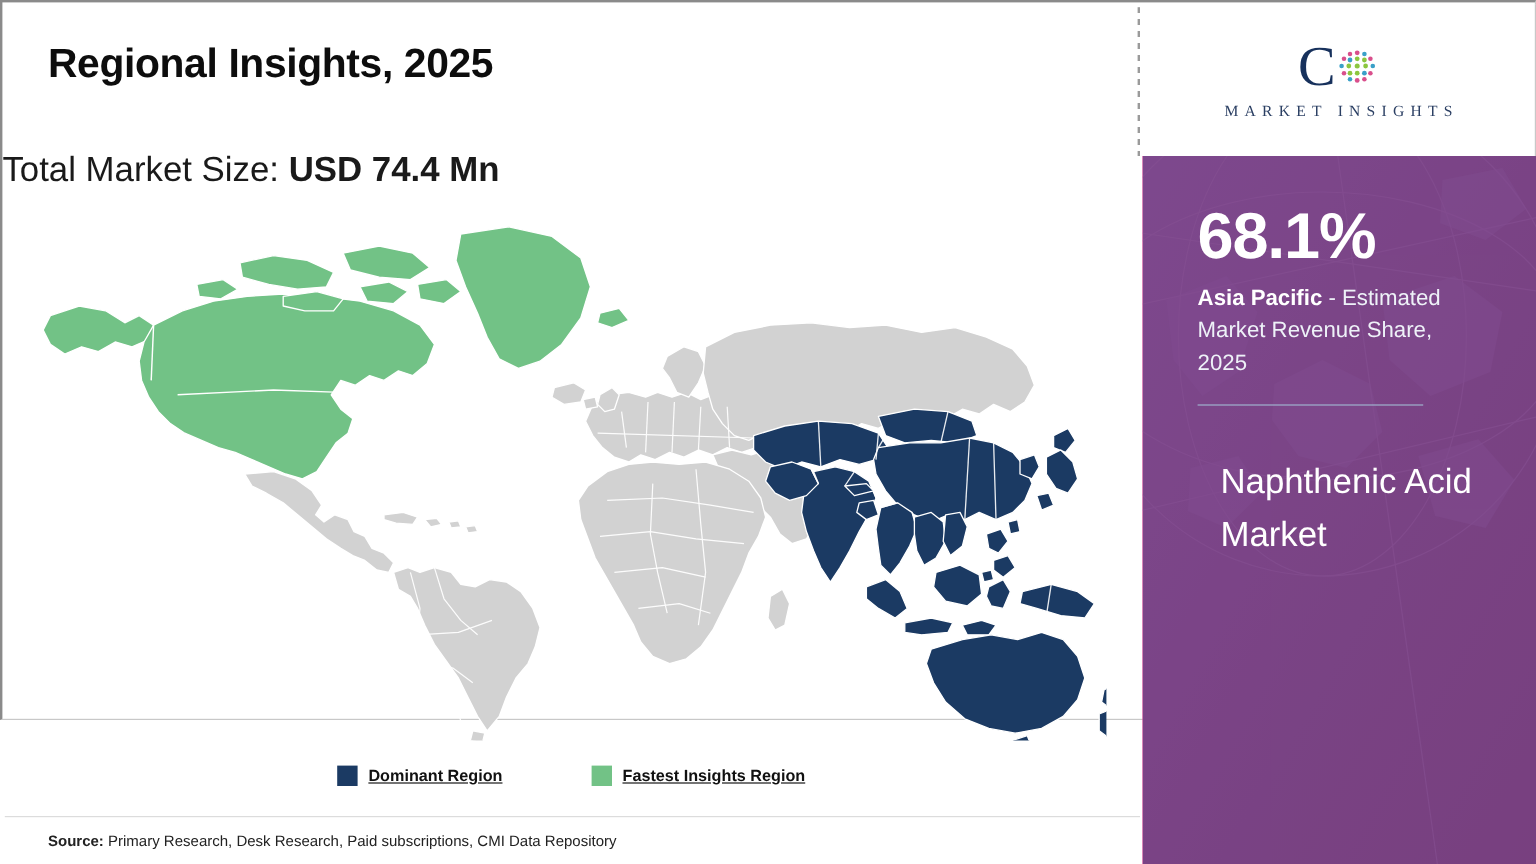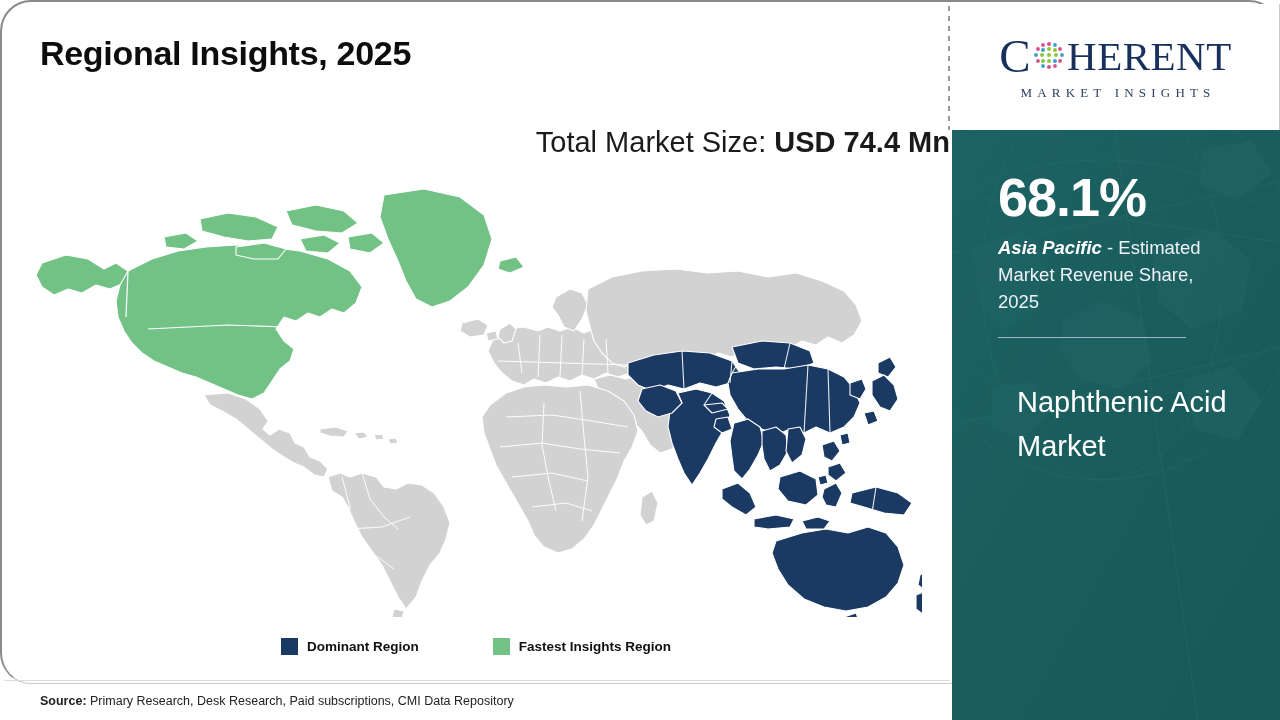--- a/index.html
+++ b/index.html
@@ -3,61 +3,60 @@
 <meta charset="utf-8">
 <style>
   html,body{margin:0;padding:0;}
   body{
     width:1280px;height:720px;overflow:hidden;
     background:#ffffff;
     font-family:"Liberation Sans", sans-serif;
     color:#1a1a1a;
   }
   #page{
-    position:relative;width:1280px;height:684px;
+    position:relative;width:1280px;height:600px;
     box-sizing:border-box;
     border-top:2px solid #8a8a8a;
     border-left:2px solid #8a8a8a;
     border-right:1px solid #c8c8c8;
     border-bottom:1px solid #c8c8c8;
     background:#fff;
-    border-radius:31px;
   }
 
   
   .left{position:absolute;left:0;top:0;width:948px;height:720px;}
 
   .page-title{
     position:absolute;left:38px;top:32px;
     font-size:34px;font-weight:bold;letter-spacing:-0.3px;
     color:#0d0d0d;white-space:nowrap;
   }
 
   .market-size{
     position:absolute;left:0;top:124px;width:948px;
-    text-align:right;
+    text-align:left;
     font-size:29px;color:#1a1a1a;
     white-space:nowrap;
   }
   .market-size .ms-label{font-weight:400;}
   .market-size .ms-value{font-weight:bold;}
 
   
   .map-wrap{
     position:absolute;left:30px;top:175px;
     width:890px;height:440px;
   }
   .map-wrap svg{display:block;width:100%;height:100%;}
 
   
   .legend{
     position:absolute;left:0;top:636px;width:948px;
     display:flex;justify-content:center;align-items:center;gap:74px;
   }
-  .legend-item{display:flex;align-items:center;gap:9px;}
+  .legend-item{display:flex;align-items:center;gap:9px;text-decoration:underline;}
   .swatch{width:17px;height:17px;display:block;}
   .legend-label{font-size:13.5px;font-weight:bold;color:#111;white-space:nowrap;}
 
   
   .footer-rule{
     position:absolute;left:2px;top:678px;width:946px;height:1px;
     background:#dcdcdc;
   }
   .source{
     position:absolute;left:38px;top:692px;
@@ -90,37 +89,37 @@
     width:34px;height:34px;margin:0 1px 2px 1px;flex:0 0 auto;
   }
   .logo-sub{
     font-family:"Liberation Serif", serif;
     color:#2b3f63;font-size:13px;letter-spacing:5.2px;
     margin-top:5px;padding-left:5px;
   }
 
   .blue-panel{
     position:absolute;left:950px;top:128px;width:328px;height:590px;
-    background:#15803d;
+    background:#ec4899;
     overflow:hidden;
   }
   .blue-panel .bg-art{
     position:absolute;left:0;top:0;width:100%;height:100%;
     opacity:.55;
   }
   .panel-inner{position:relative;z-index:2;padding:40px 28px 0 46px;}
 
   .stat-value{
     font-size:54px;font-weight:bold;color:#ffffff;line-height:1;
     letter-spacing:-1px;margin:0 0 10px 0;
   }
   .stat-desc{
     font-size:18.5px;color:#eef2f8;line-height:1.46;margin:0;max-width:232px;
   }
-  .stat-desc b{font-weight:bold;color:#ffffff;font-style:italic;}
+  .stat-desc b{font-weight:bold;color:#ffffff;}
   .panel-rule{
     width:188px;height:1px;background:#9fb2cd;margin:22px 0 0 0;
   }
   .market-name{
     margin-top:42px;font-size:29px;color:#ffffff;line-height:1.52;
     font-weight:400;max-width:220px;margin-left:19px;
   }
 </style>
 </head>
 <body>
@@ -324,21 +323,20 @@
           <circle cx="6" cy="22" r="1.9" fill="#d94f8c"></circle>
           <circle cx="11" cy="22" r="2.0" fill="#8cc63f"></circle>
           <circle cx="17" cy="22" r="2.0" fill="#8cc63f"></circle>
           <circle cx="23" cy="22" r="2.0" fill="#3aa0c8"></circle>
           <circle cx="28" cy="22" r="1.9" fill="#d94f8c"></circle>
           <circle cx="11" cy="27" r="1.9" fill="#3aa0c8"></circle>
           <circle cx="17" cy="28" r="2.0" fill="#d94f8c"></circle>
           <circle cx="23" cy="27" r="1.9" fill="#d94f8c"></circle>
         </g>
       </svg>
-      <span>HERENT</span>
     </div>
     <div class="logo-sub">MARKET INSIGHTS</div>
   </div>
 
   <div class="blue-panel">
     <svg class="bg-art" viewBox="0 0 328 590" preserveAspectRatio="xMidYMid slice">
       <defs>
         <linearGradient id="pg" x1="0" y1="0" x2="1" y2="1">
           <stop offset="0%" stop-color="#244a84"></stop>
           <stop offset="60%" stop-color="#1d3f73"></stop>

